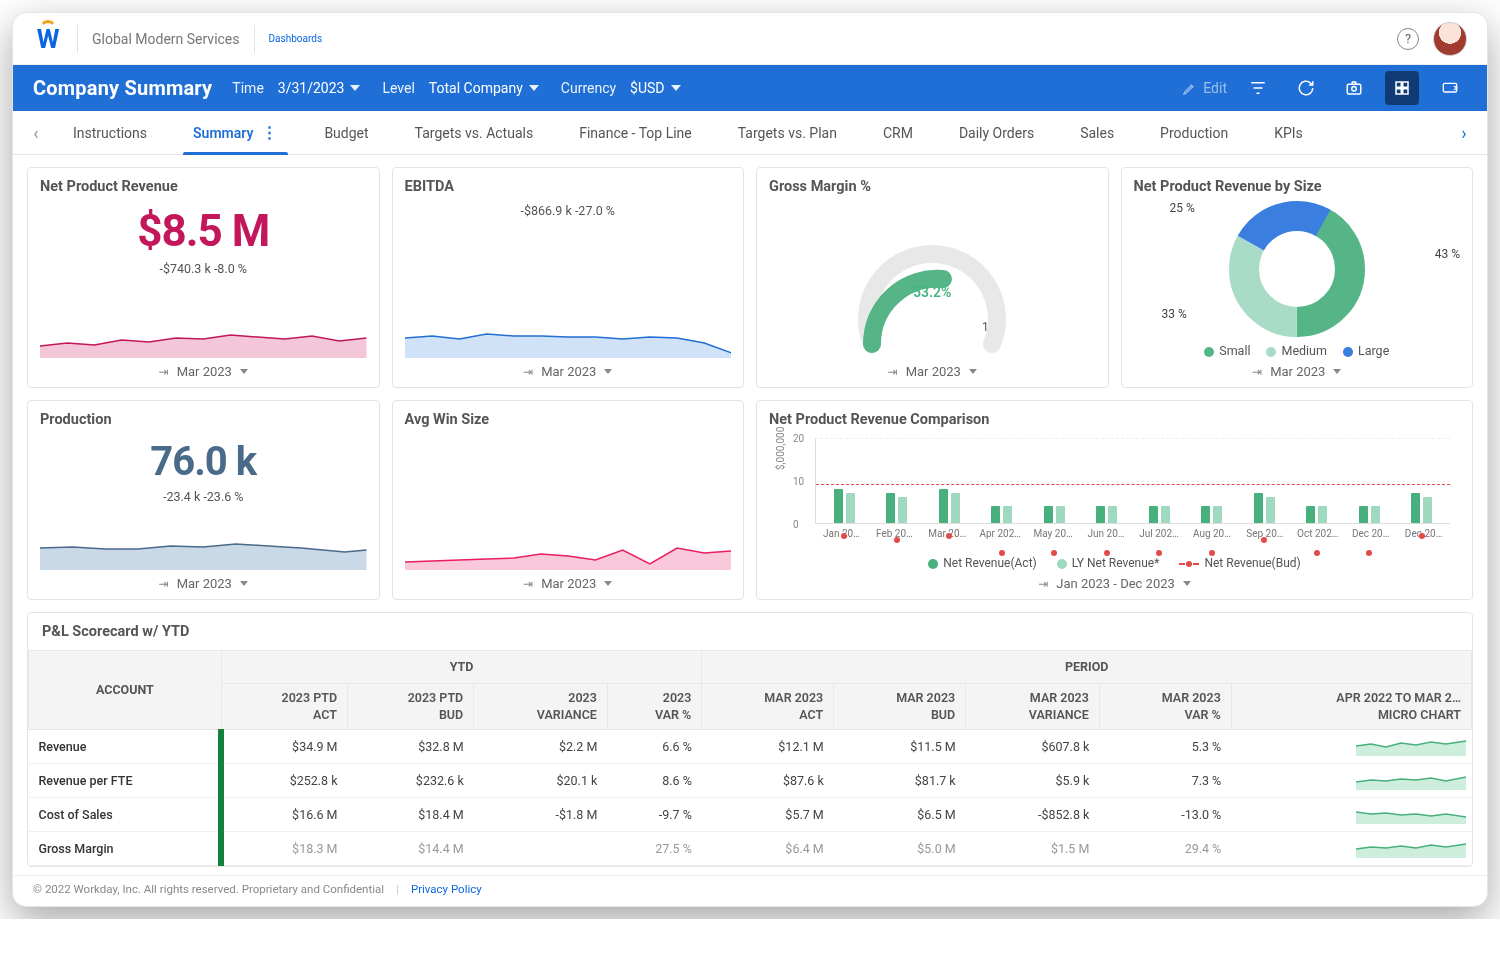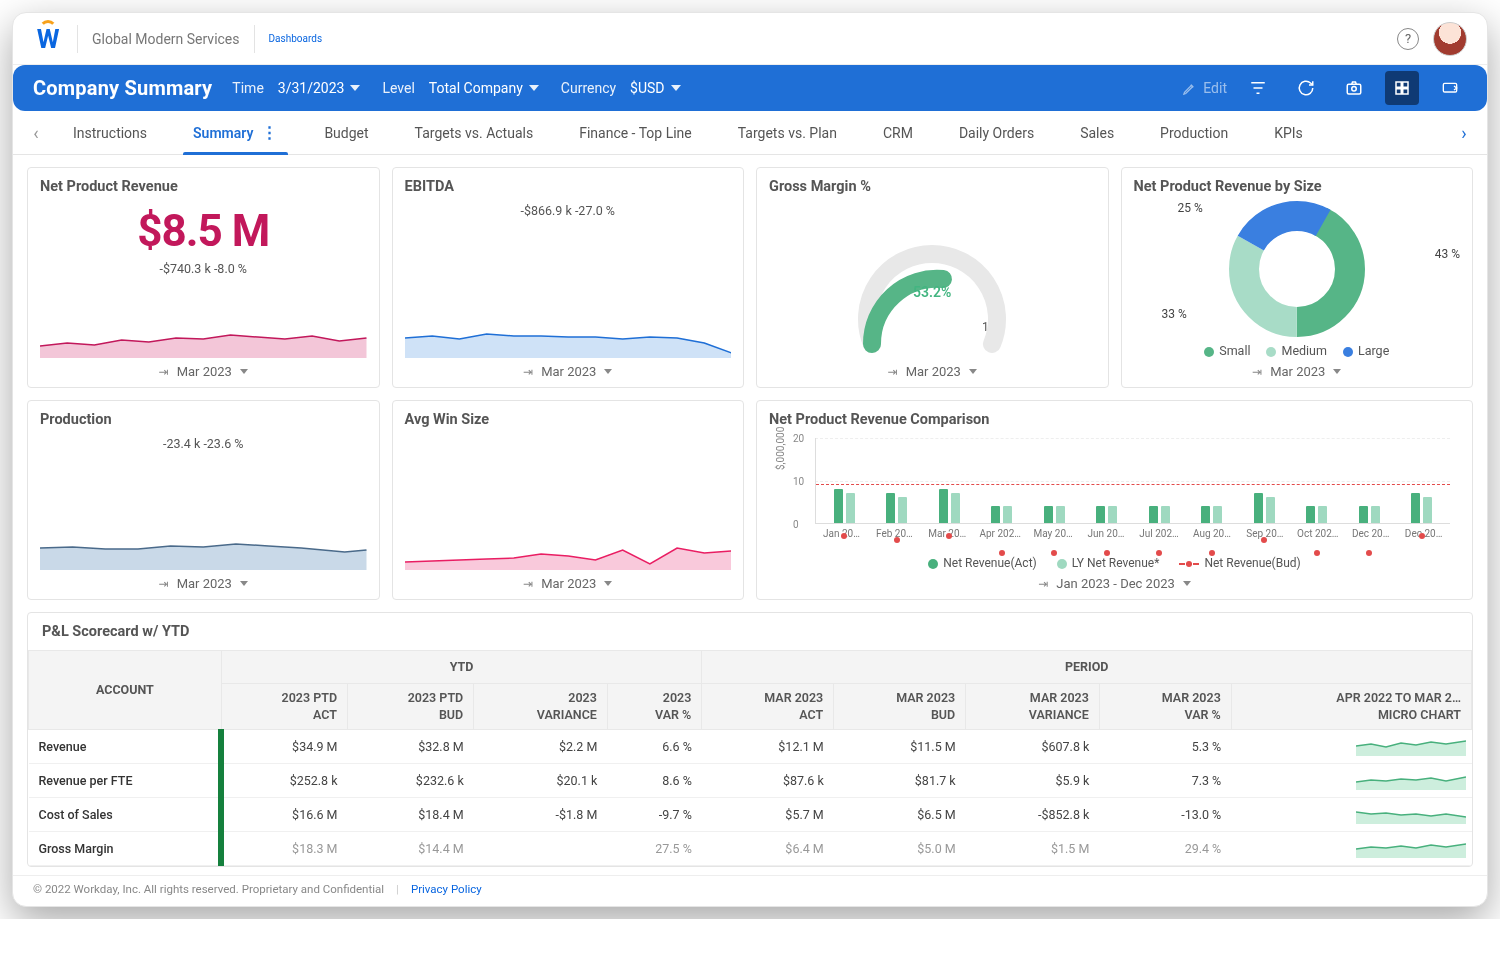--- a/index.html
+++ b/index.html
@@ -9,21 +9,21 @@
   .top-header { display: flex; align-items: center; height: 52px; padding: 0 20px; border-bottom: 1px solid #eee; gap: 14px; }
   .logo { font-weight: 700; font-size: 26px; color: #0a66e0; position:relative; display:flex; align-items:center; justify-content:center; width:30px; }
   .logo .arc { position:absolute; top:-4px; width:18px; height:10px; border:3px solid #f7a11b; border-bottom:none; border-left-color:transparent; border-right-color:transparent; border-radius: 12px 12px 0 0;}
   .divider-v { width:1px; height:28px; background:#e3e3e3; }
   .org-name { color:#777; font-size:14px; }
   .link { color:#0a66e0; text-decoration:none; font-size:10px; }
   .top-header .spacer { flex:1; }
   .help-icon { width:22px; height:22px; border:1.5px solid #888; border-radius:50%; display:flex; align-items:center; justify-content:center; color:#666; font-size:13px; cursor:pointer;}
   .avatar { width:34px; height:34px; border-radius:50%; background: radial-gradient(circle at 50% 30%, #fce3d7 0 40%, #a13b2f 41% 100%); border:1px solid #ccc; cursor:pointer;}
   
-  .blue-bar { background:#1f6fd6; color:#fff; height:46px; display:flex; align-items:center; padding:0 20px; gap:14px;border-radius:12px; }
+  .blue-bar { background:#1f6fd6; color:#fff; height:46px; display:flex; align-items:center; padding:0 20px; gap:14px; }
   .blue-bar .title { font-size:20px; font-weight:700; letter-spacing:0.2px; margin-right:6px;}
   .bb-label { opacity:0.9; font-size:14px; }
   .bb-val { font-size:14px; display:flex; align-items:center; gap:6px; margin-right:8px; cursor:pointer;}
   .chev-down { width:0; height:0; border-left:5px solid transparent; border-right:5px solid transparent; border-top:6px solid #fff; opacity:.9;}
   .blue-bar .sp { flex:1; }
   .bb-icon { width:34px; height:34px; border-radius:4px; display:flex; align-items:center; justify-content:center; cursor:pointer; color:#fff;}
   .bb-icon.active{ background:#0f3a74; }
   .bb-icon svg { stroke:#fff; }
   .edit-btn { display:flex; align-items:center; gap:6px; opacity:.55; cursor:pointer; font-size:14px; }
   
@@ -252,38 +252,39 @@
 
     <div class="card">
       <div class="card-title">Net Product Revenue by Size</div>
       <div class="donut-wrap">
         <svg width="140" height="140" viewBox="0 0 42 42">
           <circle cx="21" cy="21" r="15.9" fill="none" stroke="#56b587" stroke-width="9" stroke-dasharray="43 57" stroke-dashoffset="18"></circle>
           <circle cx="21" cy="21" r="15.9" fill="none" stroke="#a8dcc7" stroke-width="9" stroke-dasharray="33 67" stroke-dashoffset="75"></circle>
           <circle cx="21" cy="21" r="15.9" fill="none" stroke="#3a7fe0" stroke-width="9" stroke-dasharray="25 75" stroke-dashoffset="42"></circle>
           <circle cx="21" cy="21" r="9" fill="#fff"></circle>
         </svg>
-        <span class="donut-label" style="top:2px;left:44px">25 %</span>
+        <span class="donut-label" style="top:2px;left:36px">25 %</span>
         <span class="donut-label" style="top:48px;right:0px">43 %</span>
         <span class="donut-label" style="bottom:18px;left:28px">33 %</span>
       </div>
       <div class="legend">
         <span><span class="dot" style="background:#56b587"></span><span>Small</span></span>
         <span><span class="dot" style="background:#a8dcc7"></span><span>Medium</span></span>
         <span><span class="dot" style="background:#3a7fe0"></span><span>Large</span></span>
       </div>
       <div class="card-footer">
           <span class="pin-icon">⇥</span>
           <span>Mar 2023</span>
           <span class="chev-grey"></span>
         </div>
     </div>
 
     <div class="card">
       <div class="card-title">Production</div>
+      <div class="card-big c-steel">76.0 k</div>
       <div class="card-sub">-23.4 k   -23.6 %</div>
       <div class="spark-wrap">
           <svg class="spark" viewBox="0 0 300 50" preserveAspectRatio="none">
             <path d="M0 28 L30 27 L60 29 L90 29 L120 26 L150 27 L180 24 L210 26 L240 28 L260 30 L280 32 L300 30 L300 50 L0 50 Z" fill="#c9d9e8"></path>
             <path d="M0 28 L30 27 L60 29 L90 29 L120 26 L150 27 L180 24 L210 26 L240 28 L260 30 L280 32 L300 30" stroke="#4a6a8a" stroke-width="1.5" fill="none"></path>
           </svg>
         </div>
       <div class="card-footer">
           <span class="pin-icon">⇥</span>
           <span>Mar 2023</span>

